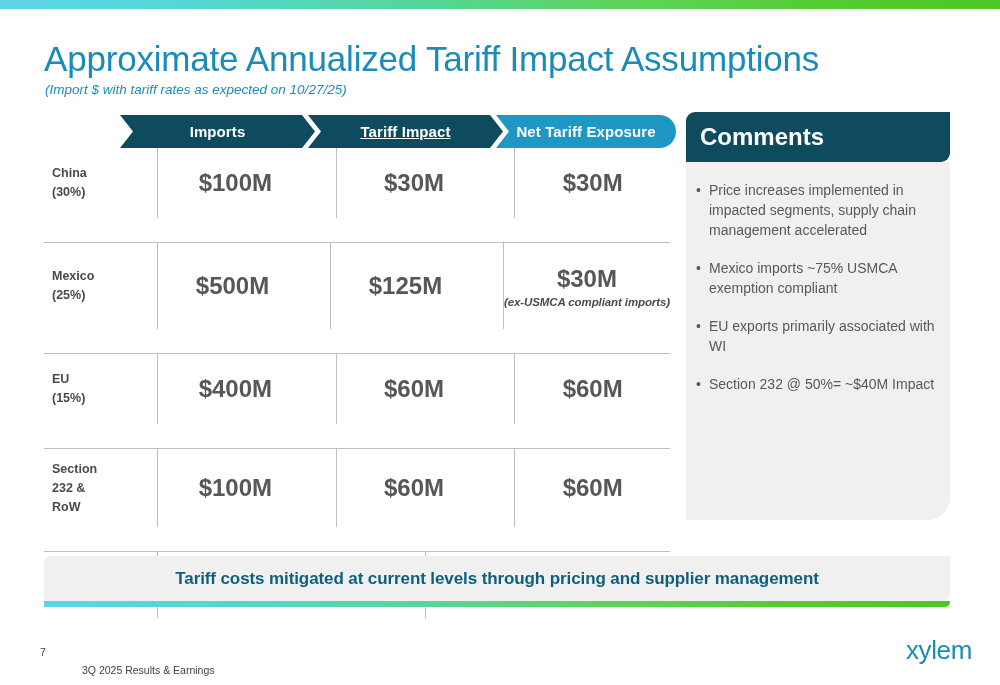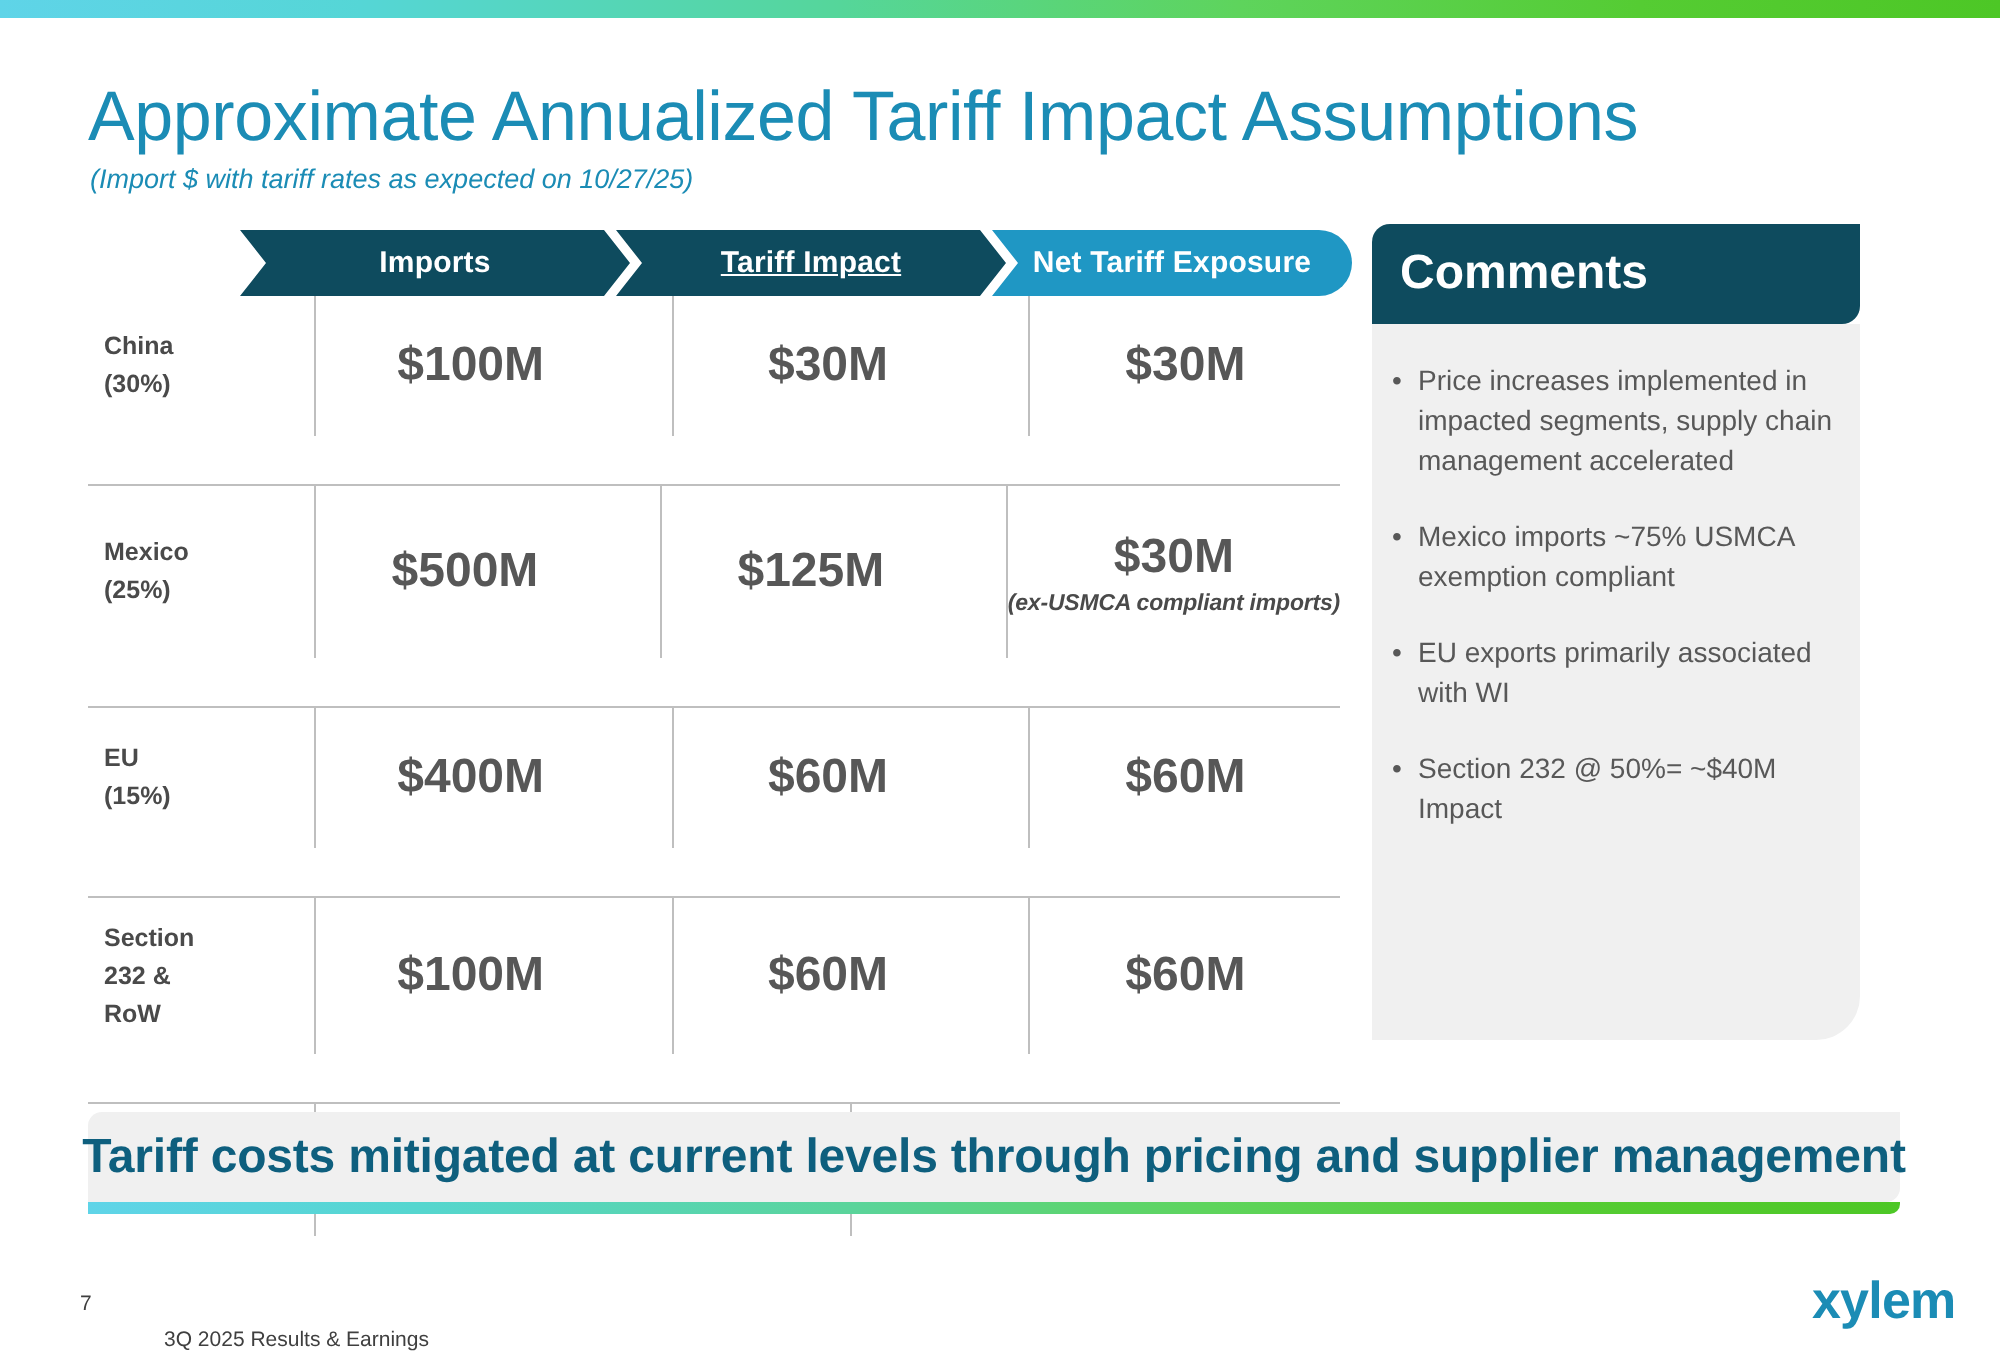--- a/index.html
+++ b/index.html
@@ -75,21 +75,21 @@
     margin-top:3px;letter-spacing:-.1px;white-space:nowrap;
   }
   .r-china{height:70px;}
   .r-mexico{height:86px;}
   .r-eu{height:70px;}
   .r-sec{height:78px;}
   .r-total{height:66px;}
   .r-total .cell-label{font-weight:normal;font-size:12.5px;}
 
   
-  .cmt-wrap{position:absolute;left:686px;top:112px;width:244px;}
+  .cmt-wrap{position:absolute;left:686px;top:112px;width:264px;}
   .cmt-head{
     height:50px;background:#0e4b5e;
     border-top-left-radius:9px;border-bottom-right-radius:9px;
     display:flex;align-items:center;
     padding-left:14px;box-sizing:border-box;
     color:#ffffff;font-size:24px;font-weight:bold;
   }
   .cmt-body{
     background:#f0f0f0;
     border-bottom-right-radius:22px;
@@ -102,35 +102,35 @@
   }
   .bullet .dot{width:13px;min-width:13px;text-align:left;}
   .bullet .btxt{flex:1;}
 
   
   .banner{
     position:absolute;left:44px;top:556px;width:906px;height:45px;
     background:#f0f0f0;
     border-top-left-radius:7px;border-bottom-right-radius:7px;
     display:flex;align-items:center;justify-content:center;
-    color:#0e5f7e;font-size:24px;font-weight:bold;
+    color:#0e5f7e;font-size:17px;font-weight:bold;
     letter-spacing:-.1px;white-space:nowrap;
   }
   .banner-rule{
     position:absolute;left:44px;top:601px;width:906px;height:6px;
     background:linear-gradient(90deg,#5fd4e8 0%,#55d6cf 18%,#5ad49b 42%,#5ed45c 62%,#55cc33 82%,#4dc726 100%);
     border-bottom-right-radius:5px;
   }
 
   
   .pg-num{position:absolute;left:40px;top:646px;font-size:10.5px;color:#3f3f3f;}
   .ft-txt{position:absolute;left:69px;top:664px;font-size:10.5px;color:#3f3f3f;white-space:nowrap;margin-left:13px;}
   .logo{
     position:absolute;left:906px;top:635px;
-    font-size:26px;font-weight:700;color:#1b8cb5;
+    font-size:26px;font-weight:400;color:#1b8cb5;
     letter-spacing:-.4px;line-height:30px;
   }
 </style>
 </head>
 <body>
 
 <div id="slide">
 
   <div class="top-rule"></div>
 

